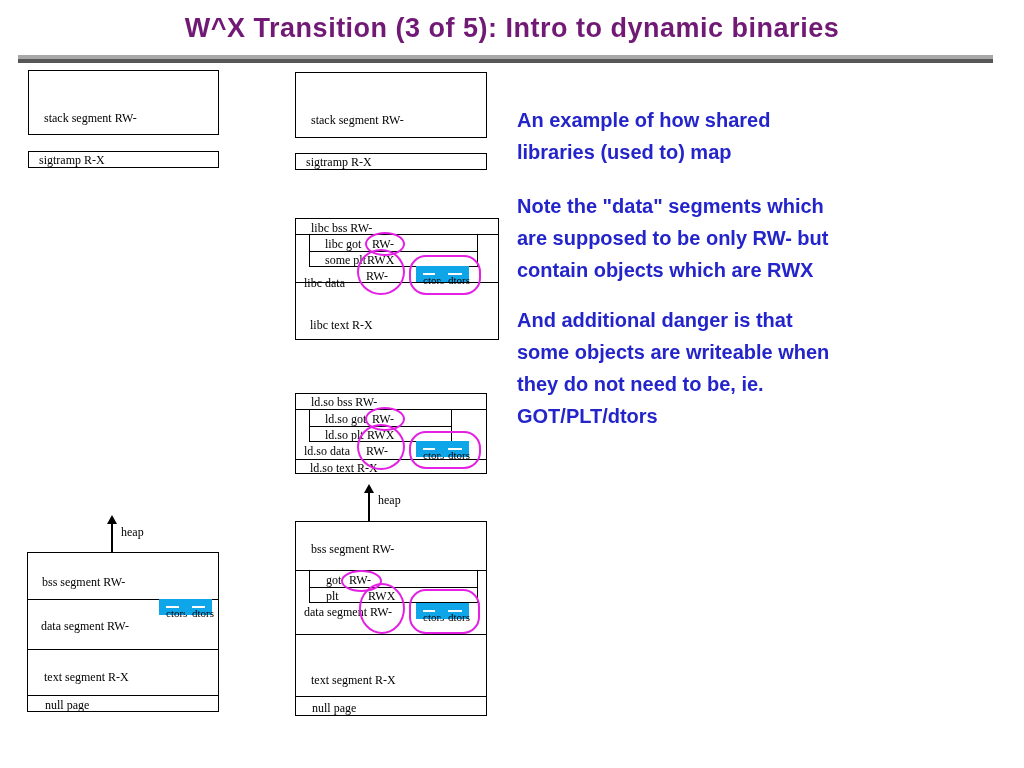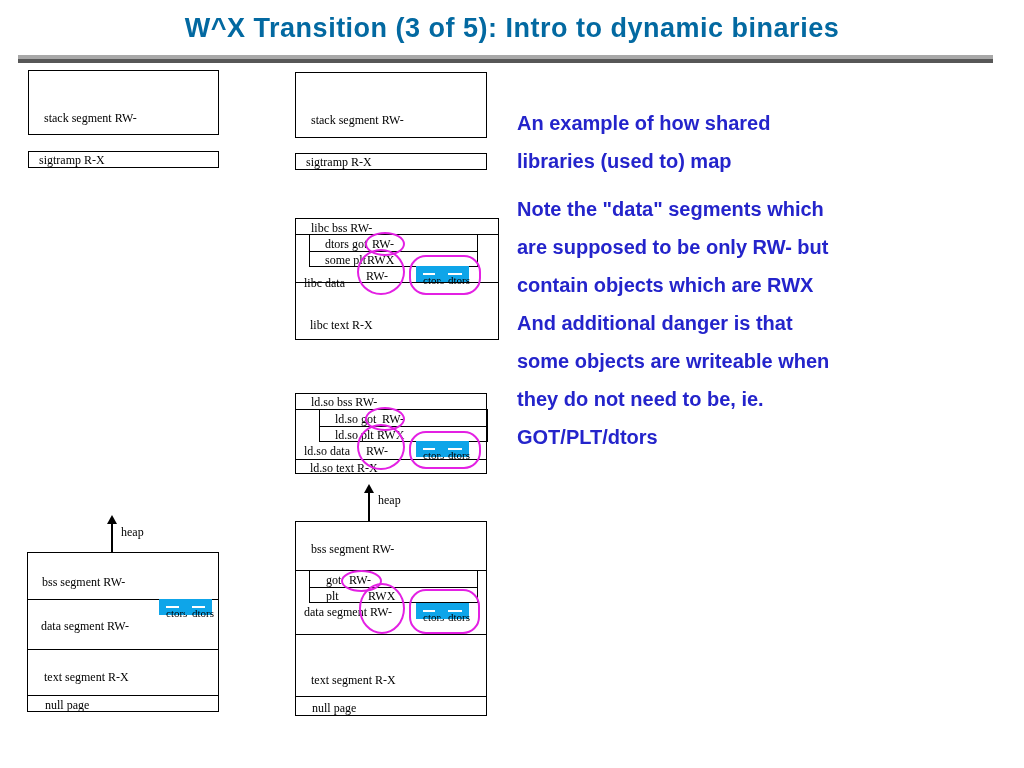--- a/index.html
+++ b/index.html
@@ -3,21 +3,21 @@
 <meta charset="utf-8">
 <style>
   html,body{margin:0;padding:0}
   body{
     width:1024px;height:768px;position:relative;background:#ffffff;
     font-family:"Liberation Sans", sans-serif;overflow:hidden;
     --ann:#e320e3; --note:#2424cb;
   }
   .title{
     position:absolute;top:13px;left:0;width:1024px;text-align:center;
-    font-size:27px;font-weight:bold;color:#0369a1;letter-spacing:0.5px;
+    font-size:27px;font-weight:bold;color:#701a75;letter-spacing:0.5px;
     font-family:"Liberation Sans", sans-serif;
   }
   .rule{
     position:absolute;left:18px;top:55px;width:975px;height:4px;
     background:#a8a8a8;border-bottom:4px solid #575757;
   }
   .box{
     position:absolute;border:1px solid #000;background:#fff;box-sizing:border-box;
   }
   .innerbox{
@@ -42,21 +42,21 @@
     background:transparent;pointer-events:none;
   }
   .arrow-line{position:absolute;width:2px;background:#000}
   .arrow-head{
     position:absolute;width:0;height:0;
     border-left:5px solid transparent;border-right:5px solid transparent;
     border-bottom:9px solid #000;
   }
   .note{
     position:absolute;left:517px;white-space:pre-line;color:var(--note);
-    font-size:20px;line-height:38px;font-weight:600;
+    font-size:20px;line-height:32px;font-weight:600;
     font-family:"Liberation Sans", sans-serif;
   }
 </style>
 </head>
 <body style="--ann: #e320e3; --note: #2424cb;">
 
 <div class="title">W^X Transition (3 of 5): Intro to dynamic binaries</div>
 <div class="rule"></div>
 
 <div class="box" style="left:28px;top:70px;width:191px;height:65px">
@@ -90,41 +90,41 @@
 </div>
 
 <div class="box" style="left:295px;top:153px;width:192px;height:17px">
   <span class="lbl" style="left:10px;top:2px">sigtramp R-X</span>
 </div>
 
 <div class="box" style="left:295px;top:218px;width:204px;height:122px">
   <span class="lbl" style="left:15px;top:3px">libc bss RW-</span>
   <div class="hline" style="top:15px"></div>
   <div class="innerbox" style="left:13px;top:15px;width:169px;height:33px">
-    <span class="lbl" style="left:15px;top:3px">dtors got</span>
+    <span class="lbl" style="left:15px;top:3px">libc got</span>
     <span class="lbl" style="left:62px;top:3px">RW-</span>
     <div class="hline" style="top:16px"></div>
     <span class="lbl" style="left:15px;top:19px">some plt</span>
     <span class="lbl" style="left:57px;top:19px">RWX</span>
   </div>
   <span class="lbl" style="left:8px;top:58px">libc data</span>
   <span class="lbl" style="left:70px;top:51px">RW-</span>
   <div class="cd" style="left:120px;top:47px;width:26px;height:16px">ctors</div>
   <div class="cd" style="left:145px;top:47px;width:28px;height:16px">dtors</div>
   <div class="hline" style="top:63px"></div>
   <span class="lbl" style="left:14px;top:100px">libc text R-X</span>
   <div class="ann" style="left:69px;top:13px;width:36px;height:20px"></div>
   <div class="ann" style="left:61px;top:30px;width:44px;height:42px"></div>
   <div class="blob" style="left:113px;top:36px;width:68px;height:36px"></div>
 </div>
 
 <div class="box" style="left:295px;top:393px;width:192px;height:81px">
   <span class="lbl" style="left:15px;top:2px">ld.so bss RW-</span>
   <div class="hline" style="top:15px"></div>
-  <div class="innerbox" style="left:23px;top:15px;width:169px;height:33px">
+  <div class="innerbox" style="left:13px;top:15px;width:143px;height:33px">
     <span class="lbl" style="left:15px;top:3px">ld.so got</span>
     <span class="lbl" style="left:62px;top:3px">RW-</span>
     <div class="hline" style="top:16px"></div>
     <span class="lbl" style="left:15px;top:19px">ld.so plt</span>
     <span class="lbl" style="left:57px;top:19px">RWX</span>
   </div>
   <span class="lbl" style="left:8px;top:51px">ld.so data</span>
   <span class="lbl" style="left:70px;top:51px">RW-</span>
   <div class="cd" style="left:120px;top:47px;width:26px;height:16px">ctors</div>
   <div class="cd" style="left:145px;top:47px;width:28px;height:16px">dtors</div>

